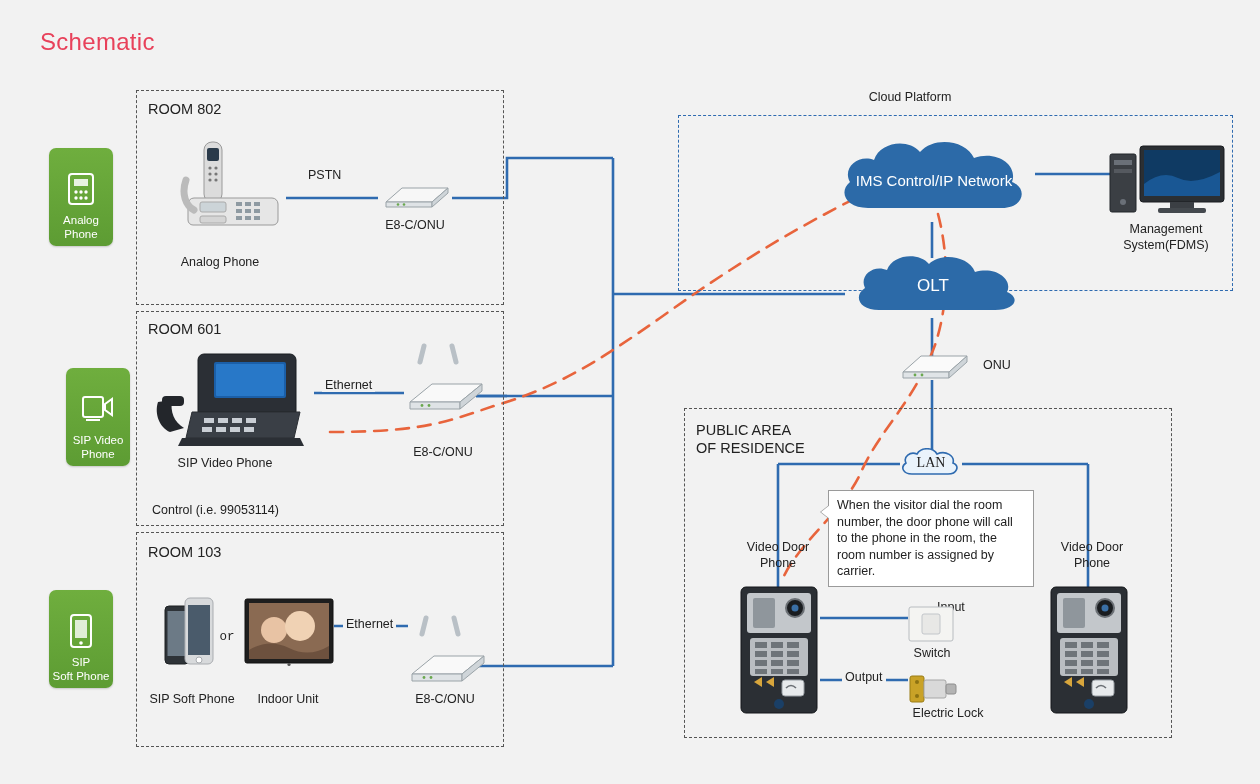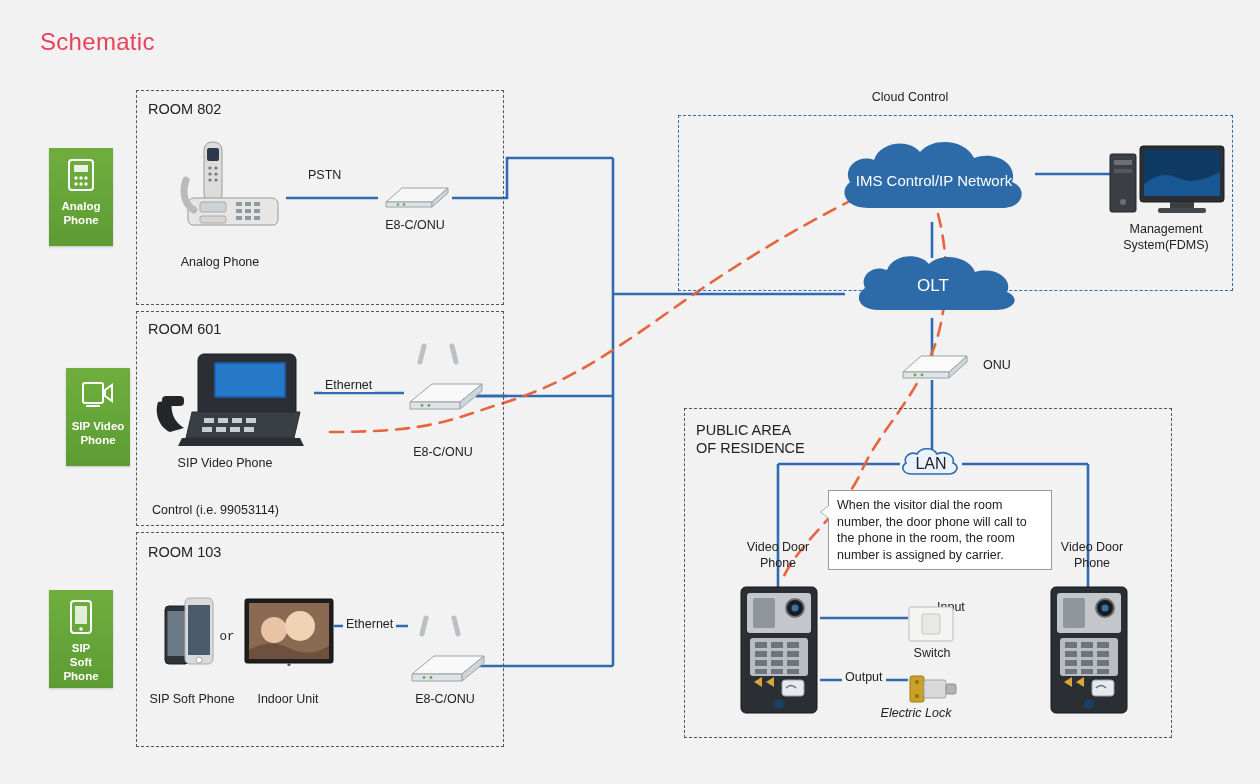--- a/index.html
+++ b/index.html
@@ -37,28 +37,27 @@
     color: #222;
     white-space: pre-line;
     line-height: 1.25;
   }
 
   
   .badge {
     position: absolute;
     width: 64px; height: 98px;
     background: linear-gradient(#6fae3e, #5d9c33);
-    border-radius: 0;
+    border-radius: 7px;
     color: #fff;
     text-align: center;
     font-size: 11.5px;
     line-height: 1.22;
-    padding-top: 5px;
+    padding-top: 19px;
     box-shadow: 0 1px 2px rgba(0,0,0,.18);
-    font-weight: bold;
   }
   .badge .bicon { height: 44px; display:flex; align-items:center; justify-content:center; }
   .badge .blabel { padding: 2px 2px 0; white-space: pre-line; }
 
   .cap {
     position: absolute;
     font-size: 12.5px;
     color: #222;
     text-align: center;
     white-space: pre-line;
@@ -83,21 +82,21 @@
   }
 
   .note {
     position: absolute;
     background: #fff;
     border: 1px solid #9a9a9a;
     font-size: 12.5px;
     line-height: 1.32;
     padding: 6px 8px;
     color: #222;
-    width: 224px;
+    width: 206px;
   }
   .note:after, .note:before {
     content:"";
     position:absolute;
     left:-9px; top:14px;
     border-style: solid;
     border-width: 7px 9px 7px 0;
   }
   .note:before { border-color: transparent #9a9a9a transparent transparent; }
   .note:after { border-color: transparent #fff transparent transparent; left:-8px; }
@@ -329,21 +328,21 @@
       <path d="M12 62 L34 44 H84 L62 62 Z" fill="#f9f9f9" stroke="#9aa3a8"></path>
       <path d="M12 62 L62 62 L62 69 L12 69 Z" fill="#dfe3e6" stroke="#9aa3a8"></path>
       <path d="M62 62 L84 44 L84 51 L62 69 Z" fill="#cfd5d9" stroke="#9aa3a8"></path>
       <circle cx="24" cy="65.5" r="1.4" fill="#6aa84f"></circle>
         <circle cx="31" cy="65.5" r="1.4" fill="#6aa84f"></circle>
     </svg>
   </div>
   <div class="cap" style="left:390px; top:692px; width:110px;">E8-C/ONU</div>
 
   <div class="dbox" style="left:678px; top:115px; width:555px; height:176px; border-color:#2f6bb0;"></div>
-  <div class="cap" style="left:830px; top:90px; width:160px;">Cloud Control</div>
+  <div class="cap" style="left:830px; top:90px; width:160px;">Cloud Platform</div>
 
   <div class="dev" style="left:828px; top:130px;">
     <svg width="212" height="96" viewBox="0 0 212 96">
       <path d="M40 78 C18 78 10 62 22 52 C14 38 30 24 46 30 C52 12 80 8 92 22 C106 6 138 10 146 28 C170 20 190 36 184 52 C200 58 196 78 174 78 Z" fill="#2c6aa8"></path>
     </svg>
     <div class="cloudtxt" style="top:42px;">IMS Control/IP Network</div>
   </div>
 
   <div class="dev" style="left:845px; top:250px;">
     <svg width="176" height="72" viewBox="0 0 176 72">
@@ -382,21 +381,21 @@
   <div class="cap" style="left:972px; top:358px; width:50px;">ONU</div>
 
   <div class="dbox" style="left:684px; top:408px; width:488px; height:330px;"></div>
   <div class="dbox-label" style="left:696px; top:421px;">PUBLIC AREA
 OF RESIDENCE</div>
 
   <div class="dev" style="left:898px; top:448px;">
     <svg width="66" height="32" viewBox="0 0 66 32">
       <path d="M14 26 C5 26 2 19 8 15 C5 9 12 3 19 6 C23 -1 35 -1 39 6 C48 2 57 8 55 15 C62 18 59 26 50 26 Z" fill="#eaf3fb" stroke="#2f6bb0" stroke-width="1.6"></path>
     </svg>
-    <div class="cloudtxt" style="top:7px; font-size:16px; color:#222;">LAN</div>
+    <div class="cloudtxt" style="top:7px; font-size:14px; color:#222;font-family:Liberation Serif, serif;">LAN</div>
   </div>
 
   <div class="note" style="left:828px; top:490px;">When the visitor dial the room number, the door phone will call to the phone in the room, the room number is assigned by carrier.</div>
 
   <div class="cap" style="left:726px; top:540px; width:104px;">Video Door
 Phone</div>
   <div class="dev" style="left:740px; top:586px;">
     <svg width="78" height="128" viewBox="0 0 78 128">
       <rect x="1" y="1" width="76" height="126" rx="5" fill="#2b2f34" stroke="#14171a"></rect>
       <rect x="7" y="7" width="64" height="40" rx="3" fill="#c3c7cb"></rect>
@@ -470,15 +469,15 @@
   <div class="linklabel" style="left:842px; top:670px;">Output</div>
   <div class="dev" style="left:908px; top:672px;">
     <svg width="50" height="34" viewBox="0 0 50 34">
       <rect x="2" y="4" width="14" height="26" rx="2" fill="#c9a227" stroke="#9a7c15"></rect>
       <rect x="16" y="8" width="22" height="18" rx="2" fill="#d9d9d9" stroke="#a6a6a6"></rect>
       <rect x="38" y="12" width="10" height="10" rx="2" fill="#b3b3b3" stroke="#8e8e8e"></rect>
       <circle cx="9" cy="10" r="2" fill="#8d7211"></circle>
       <circle cx="9" cy="24" r="2" fill="#8d7211"></circle>
     </svg>
   </div>
-  <div class="cap" style="left:864px; top:706px; width:104px;font-style:italic;">Electric Lock</div>
+  <div class="cap" style="left:896px; top:706px; width:104px;">Electric Lock</div>
 
 </div>
 
 </body></html>

